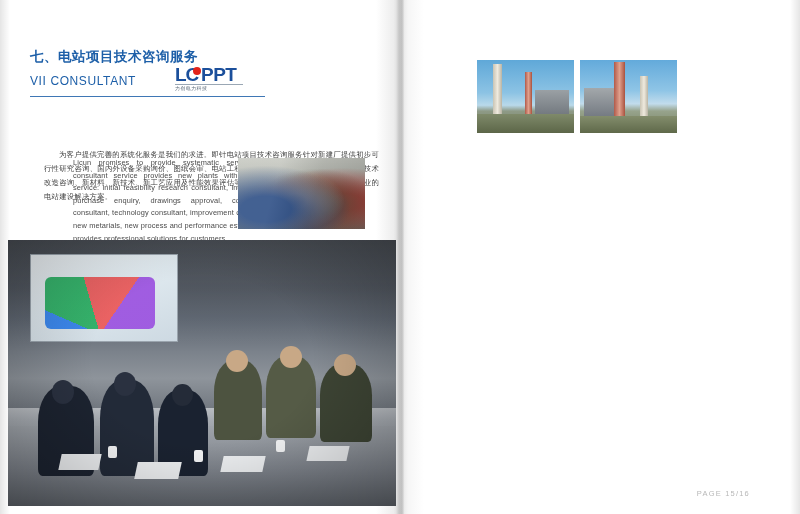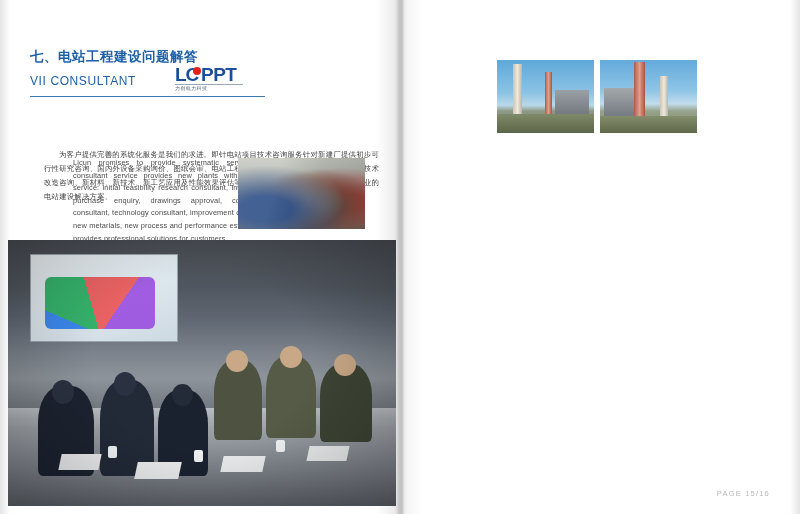--- a/index.html
+++ b/index.html
@@ -145,21 +145,21 @@
   .cup{position:absolute;background:#f2f3f4;border-radius:2px;}
   #photo-meeting .c1{left:100px;top:206px;width:9px;height:12px;}
   #photo-meeting .c2{left:186px;top:210px;width:9px;height:12px;}
   #photo-meeting .c3{left:268px;top:200px;width:9px;height:12px;}
   #photo-meeting .vig{
     position:absolute;inset:0;
     background:radial-gradient(ellipse at 50% 45%, rgba(0,0,0,0) 40%, rgba(0,0,0,.28) 100%);
   }
 
   
-  .right{position:absolute;left:400px;top:0;width:400px;height:514px;}
+  .right{position:absolute;left:380px;top:0;width:400px;height:514px;}
 
   #photo-plant-a{
     left:97px;top:60px;width:97px;height:73px;
     background:
       linear-gradient(180deg,#5fa8d8 0%,#8cc3e4 45%,#b9d9ea 62%,#8e9a86 70%,#6f7d62 100%);
     position:absolute;overflow:hidden;
   }
   #photo-plant-b{
     left:200px;top:60px;width:97px;height:73px;
     background:
@@ -195,21 +195,21 @@
 <body>
 
 <div class="page">
 
   <div class="edge-shadow-l"></div>
   <div class="edge-shadow-r"></div>
 
   <div class="left">
 
     <div class="sec-head">
-      <div class="cn">七、电站工程建设问题解答</div>
+      <div class="cn">七、电站项目技术咨询服务</div>
       <div class="en">VII CONSULTANT</div>
     </div>
     <div class="rule"></div>
 
     <div class="logo" id="logo-left">
       <div class="mark">
         <span class="lc">LC</span>
         <span class="dot"></span>
         <span class="ppt">PPT</span>
         <span class="underline"></span>

